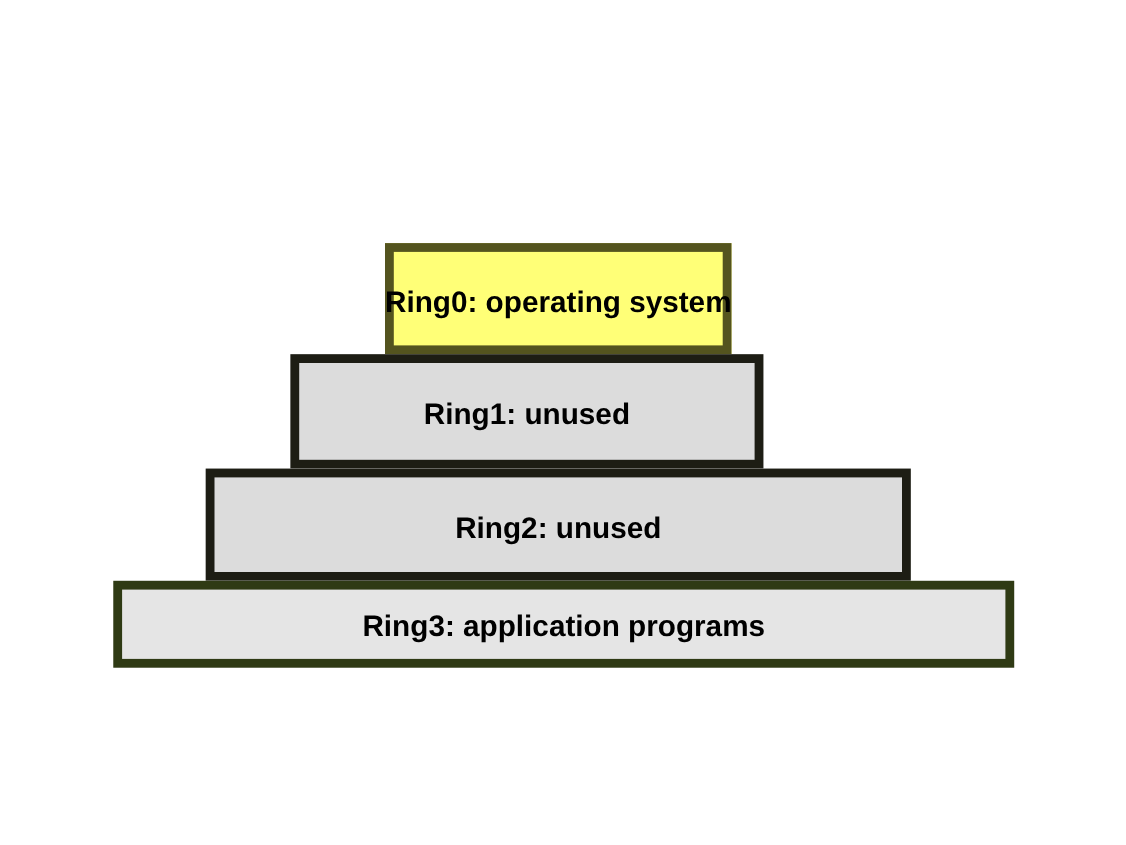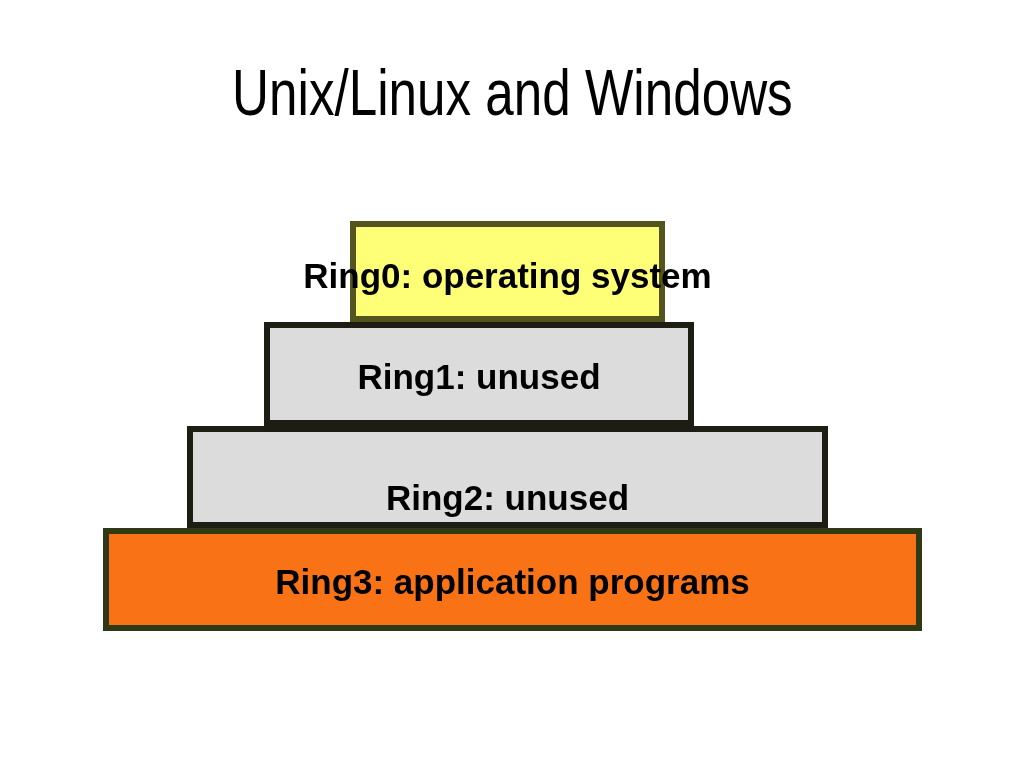--- a/index.html
+++ b/index.html
@@ -49,28 +49,28 @@
     position: absolute;
     left: 0;
     top: 0;
     width: 1024px;
     height: 768px;
   }
 
   .ring {
     position: absolute;
     box-sizing: border-box;
-    border: 6px solid #0f172a;
+    border: 8px solid #0f172a;
     display: flex;
     align-items: center;
     justify-content: center;
     color: #000000;
     font-family: "Liberation Sans", "DejaVu Sans", sans-serif;
     font-weight: bold;
-    font-size: 35px;
+    font-size: 27px;
     line-height: 1;
     white-space: nowrap;
   }
 
   .ring .ring-label {
     display: block;
     position: relative;
   }
 
   
@@ -97,41 +97,38 @@
 
   
   .ring-2 {
     left: 187px;
     top: 426px;
     width: 641px;
     height: 102px;
     background: #dcdcdc;
     border-color: #1d1d14;
   }
-  .ring-2 .ring-label { top: 20px; }
+  .ring-2 .ring-label { top: 3px; }
 
   
   .ring-3 {
     left: 103px;
     top: 528px;
     width: 819px;
-    height: 103px;
-    background: #f97316;
+    height: 79px;
+    background: #e5e5e5;
     border-color: #2f3a14;
   }
   .ring-3 .ring-label { top: 2px; }
 </style>
 </head>
 <body>
 
 <div id="slide">
 
-  <div class="slide-title">
-    <span class="title-inner">Unix/Linux and Windows</span>
-  </div>
 
   <div class="pyramid">
 
     <div class="ring ring-0">
       <span class="ring-label">Ring0: operating system</span>
     </div>
 
     <div class="ring ring-1">
       <span class="ring-label">Ring1: unused</span>
     </div>

